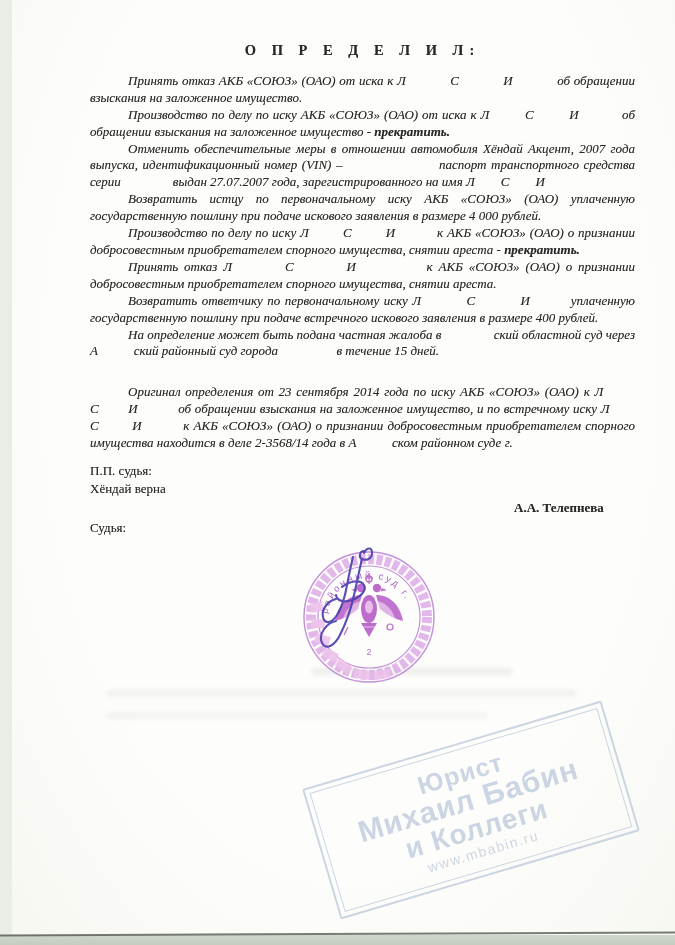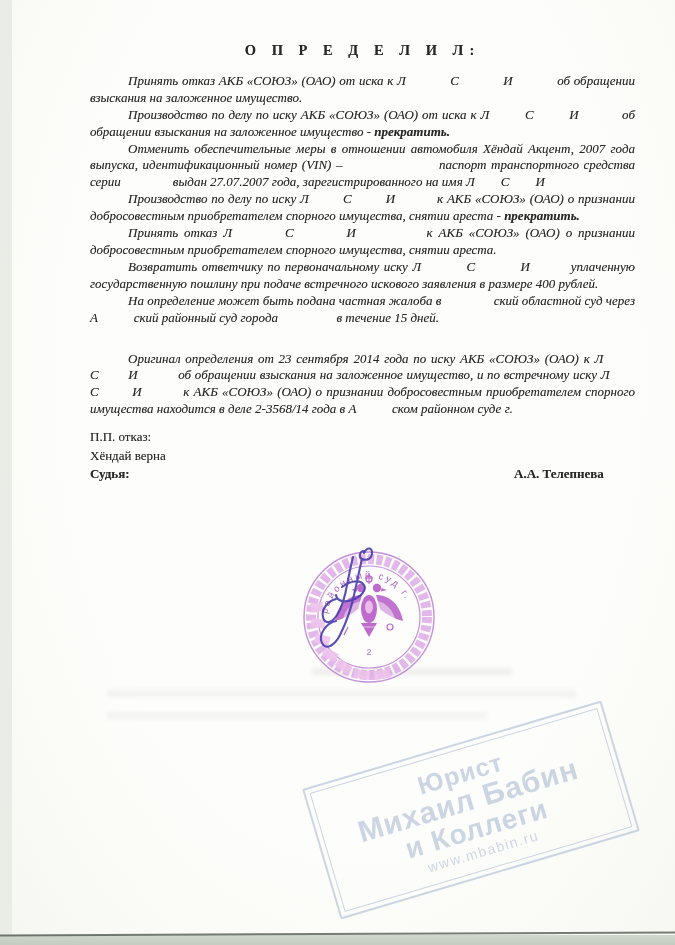--- a/index.html
+++ b/index.html
@@ -23,21 +23,21 @@
   }
   .doc-title{
     text-align:center;font-weight:bold;font-size:14.5px;
     letter-spacing:6px;margin:0 0 14px 0;
   }
   .para{margin:0;text-indent:38px;font-style:italic;}
   .para.gap-before{margin-top:24px;}
   .para .b{font-weight:bold;}
   .sig-block{position:relative;margin-top:10px;line-height:18.5px;height:80px;text-align:left;}
   .sig-line{white-space:nowrap;}
-  .sig-line.bold{font-weight:bold;}
+  .sig-line.bold{font-weight:normal;margin-top:20px;}
   .judge-name{position:absolute;left:397px;top:37px;font-weight:bold;white-space:nowrap;margin-left:27px;}
   
   .stamp-wrap{position:absolute;left:286px;top:543px;width:142px;height:148px;pointer-events:none;}
   
   .wm{
     position:absolute;left:303px;top:742px;width:308px;height:132px;
     transform:rotate(-16.5deg);transform-origin:50% 50%;
     border:2.5px solid #c7d2e1;border-radius:2px;
     opacity:.92;
   }
@@ -68,29 +68,30 @@
 <body>
 
 <div class="page">
 
   <div class="content">
     <div class="doc-title">О П Р Е Д Е Л И Л:</div>
     <div id="paragraphs">
         <p class="para"><span>Принять отказ АКБ «СОЮЗ» (ОАО) от иска к Л&nbsp;&nbsp;&nbsp;&nbsp;&nbsp;&nbsp;&nbsp;&nbsp;&nbsp;&nbsp;&nbsp; С&nbsp;&nbsp;&nbsp;&nbsp;&nbsp;&nbsp;&nbsp;&nbsp;&nbsp;&nbsp;&nbsp; И&nbsp;&nbsp;&nbsp;&nbsp;&nbsp;&nbsp;&nbsp;&nbsp;&nbsp;&nbsp;&nbsp; об обращении взыскания на заложенное имущество.</span></p>
         <p class="para"><span>Производство по делу по иску АКБ «СОЮЗ» (ОАО) от иска к Л&nbsp;&nbsp;&nbsp;&nbsp;&nbsp;&nbsp;&nbsp;&nbsp; С&nbsp;&nbsp;&nbsp;&nbsp;&nbsp;&nbsp;&nbsp;&nbsp; И&nbsp;&nbsp;&nbsp;&nbsp;&nbsp;&nbsp;&nbsp;&nbsp;&nbsp;&nbsp; об обращении взыскания на заложенное имущество - </span><span class="b">прекратить.</span></p>
         <p class="para"><span>Отменить обеспечительные меры в отношении автомобиля Хёндай Акцент, 2007 года выпуска, идентификационный номер (VIN) –&nbsp;&nbsp;&nbsp;&nbsp;&nbsp;&nbsp;&nbsp;&nbsp;&nbsp;&nbsp;&nbsp;&nbsp;&nbsp;&nbsp;&nbsp;&nbsp;&nbsp;&nbsp;&nbsp;&nbsp; паспорт транспортного средства серии&nbsp;&nbsp;&nbsp;&nbsp;&nbsp;&nbsp;&nbsp;&nbsp;&nbsp;&nbsp;&nbsp;&nbsp;&nbsp;&nbsp;&nbsp; выдан 27.07.2007 года, зарегистрированного на имя Л&nbsp;&nbsp;&nbsp;&nbsp;&nbsp;&nbsp;&nbsp; С&nbsp;&nbsp;&nbsp;&nbsp;&nbsp;&nbsp;&nbsp; И</span></p>
+        <p class="para"><span>Возвратить истцу по первоначальному иску АКБ «СОЮЗ» (ОАО) уплаченную государственную пошлину при подаче искового заявления в размере 4 000 рублей.</span></p>
         <p class="para"><span>Производство по делу по иску Л&nbsp;&nbsp;&nbsp;&nbsp;&nbsp;&nbsp;&nbsp;&nbsp; С&nbsp;&nbsp;&nbsp;&nbsp;&nbsp;&nbsp;&nbsp;&nbsp; И&nbsp;&nbsp;&nbsp;&nbsp;&nbsp;&nbsp;&nbsp;&nbsp;&nbsp;&nbsp; к АКБ «СОЮЗ» (ОАО) о признании добросовестным приобретателем спорного имущества, снятии ареста - </span><span class="b">прекратить.</span></p>
         <p class="para"><span>Принять отказ Л&nbsp;&nbsp;&nbsp;&nbsp;&nbsp;&nbsp;&nbsp;&nbsp; С&nbsp;&nbsp;&nbsp;&nbsp;&nbsp;&nbsp;&nbsp;&nbsp; И&nbsp;&nbsp;&nbsp;&nbsp;&nbsp;&nbsp;&nbsp;&nbsp;&nbsp;&nbsp;&nbsp; к АКБ «СОЮЗ» (ОАО) о признании добросовестным приобретателем спорного имущества, снятии ареста.</span></p>
         <p class="para"><span>Возвратить ответчику по первоначальному иску Л&nbsp;&nbsp;&nbsp;&nbsp;&nbsp;&nbsp;&nbsp;&nbsp;&nbsp; С&nbsp;&nbsp;&nbsp;&nbsp;&nbsp;&nbsp;&nbsp;&nbsp;&nbsp; И&nbsp;&nbsp;&nbsp;&nbsp;&nbsp;&nbsp;&nbsp;&nbsp; уплаченную государственную пошлину при подаче встречного искового заявления в размере 400 рублей.</span></p>
         <p class="para"><span>На определение может быть подана частная жалоба в&nbsp;&nbsp;&nbsp;&nbsp;&nbsp;&nbsp;&nbsp;&nbsp;&nbsp;&nbsp;&nbsp;&nbsp;&nbsp;&nbsp;&nbsp; ский областной суд через А&nbsp;&nbsp;&nbsp;&nbsp;&nbsp;&nbsp;&nbsp;&nbsp;&nbsp;&nbsp; ский районный суд города&nbsp;&nbsp;&nbsp;&nbsp;&nbsp;&nbsp;&nbsp;&nbsp;&nbsp;&nbsp;&nbsp;&nbsp;&nbsp;&nbsp;&nbsp;&nbsp;&nbsp; в течение 15 дней.</span></p>
         <p class="para gap-before"><span>Оригинал определения от 23 сентября 2014 года по иску АКБ «СОЮЗ» (ОАО) к Л&nbsp;&nbsp;&nbsp;&nbsp;&nbsp;&nbsp;&nbsp; С&nbsp;&nbsp;&nbsp;&nbsp;&nbsp;&nbsp;&nbsp; И&nbsp;&nbsp;&nbsp;&nbsp;&nbsp;&nbsp;&nbsp;&nbsp;&nbsp;&nbsp; об обращении взыскания на заложенное имущество, и по встречному иску Л&nbsp;&nbsp;&nbsp;&nbsp;&nbsp;&nbsp;&nbsp; С&nbsp;&nbsp;&nbsp;&nbsp;&nbsp;&nbsp;&nbsp; И&nbsp;&nbsp;&nbsp;&nbsp;&nbsp;&nbsp;&nbsp;&nbsp;&nbsp; к АКБ «СОЮЗ» (ОАО) о признании добросовестным приобретателем спорного имущества находится в деле 2-3568/14 года в А&nbsp;&nbsp;&nbsp;&nbsp;&nbsp;&nbsp;&nbsp;&nbsp;&nbsp;&nbsp; ском районном суде г.</span></p>
       </div>
 
     <div class="sig-block">
-      <div class="sig-line">П.П. отказ:</div>
+      <div class="sig-line">П.П. судья:</div>
       <div class="sig-line">Хёндай верна</div>
       <div class="sig-line bold">Судья:</div>
       <div class="judge-name">А.А. Телепнева</div>
     </div>
   </div>
 
   <div class="smudge" style="left:300px;top:668px;width:200px;height:7px;"></div>
   <div class="smudge" style="left:95px;top:690px;width:470px;height:7px;opacity:.16;"></div>
   <div class="smudge" style="left:95px;top:712px;width:380px;height:7px;opacity:.13;"></div>
 

